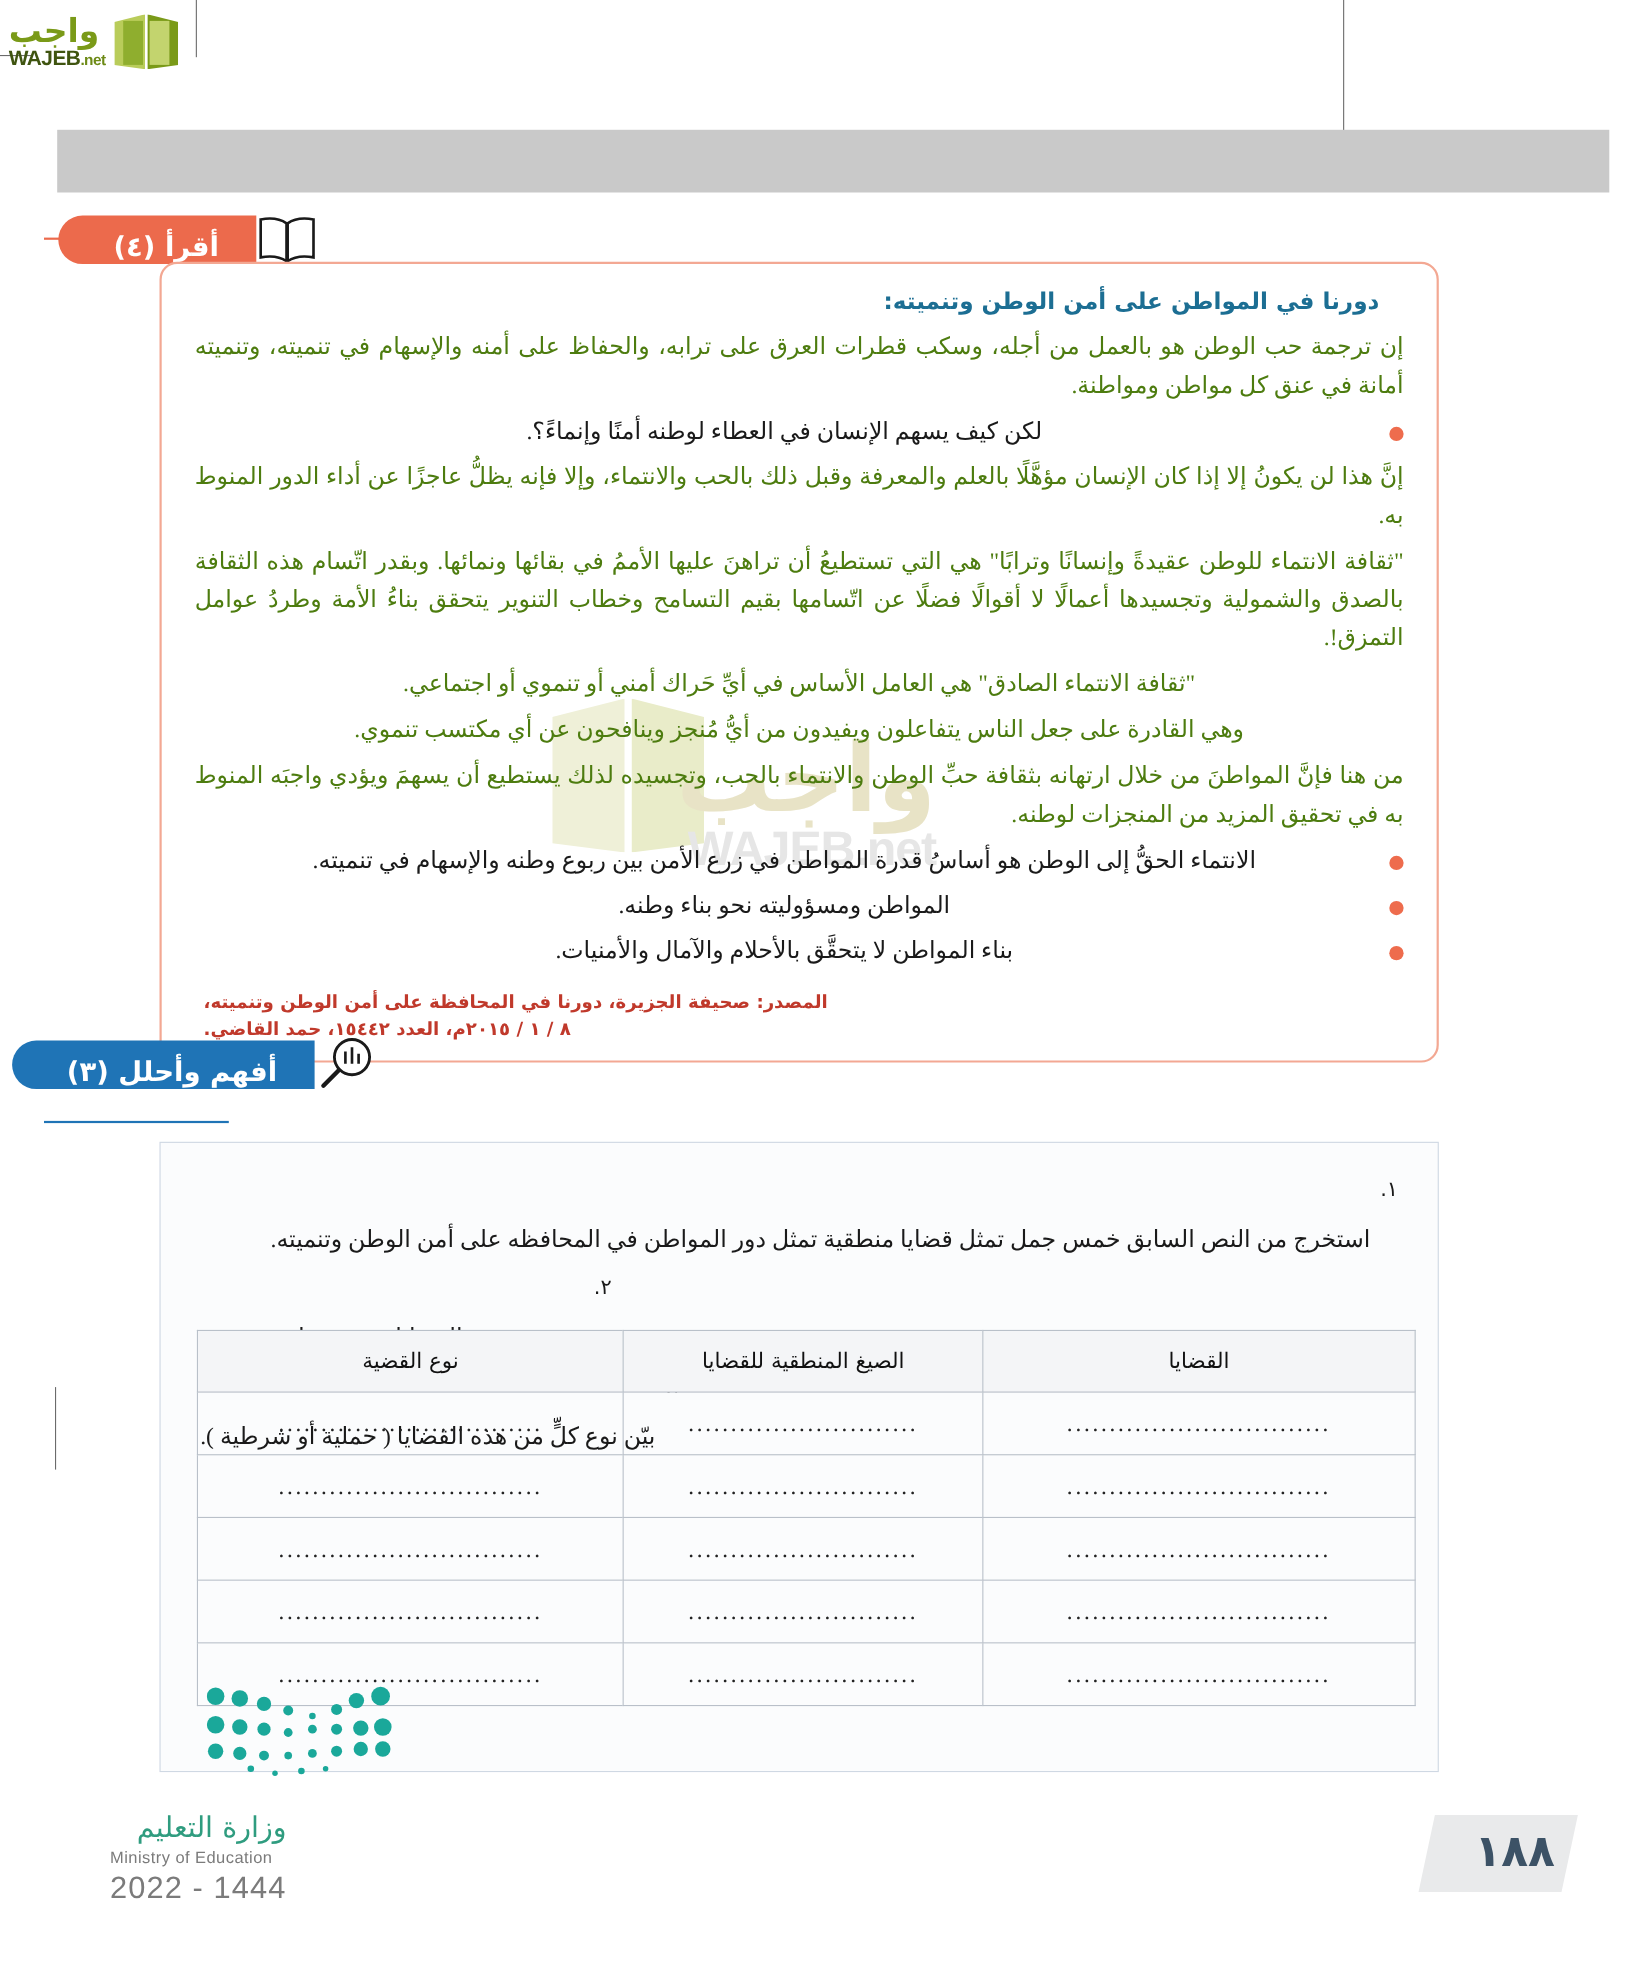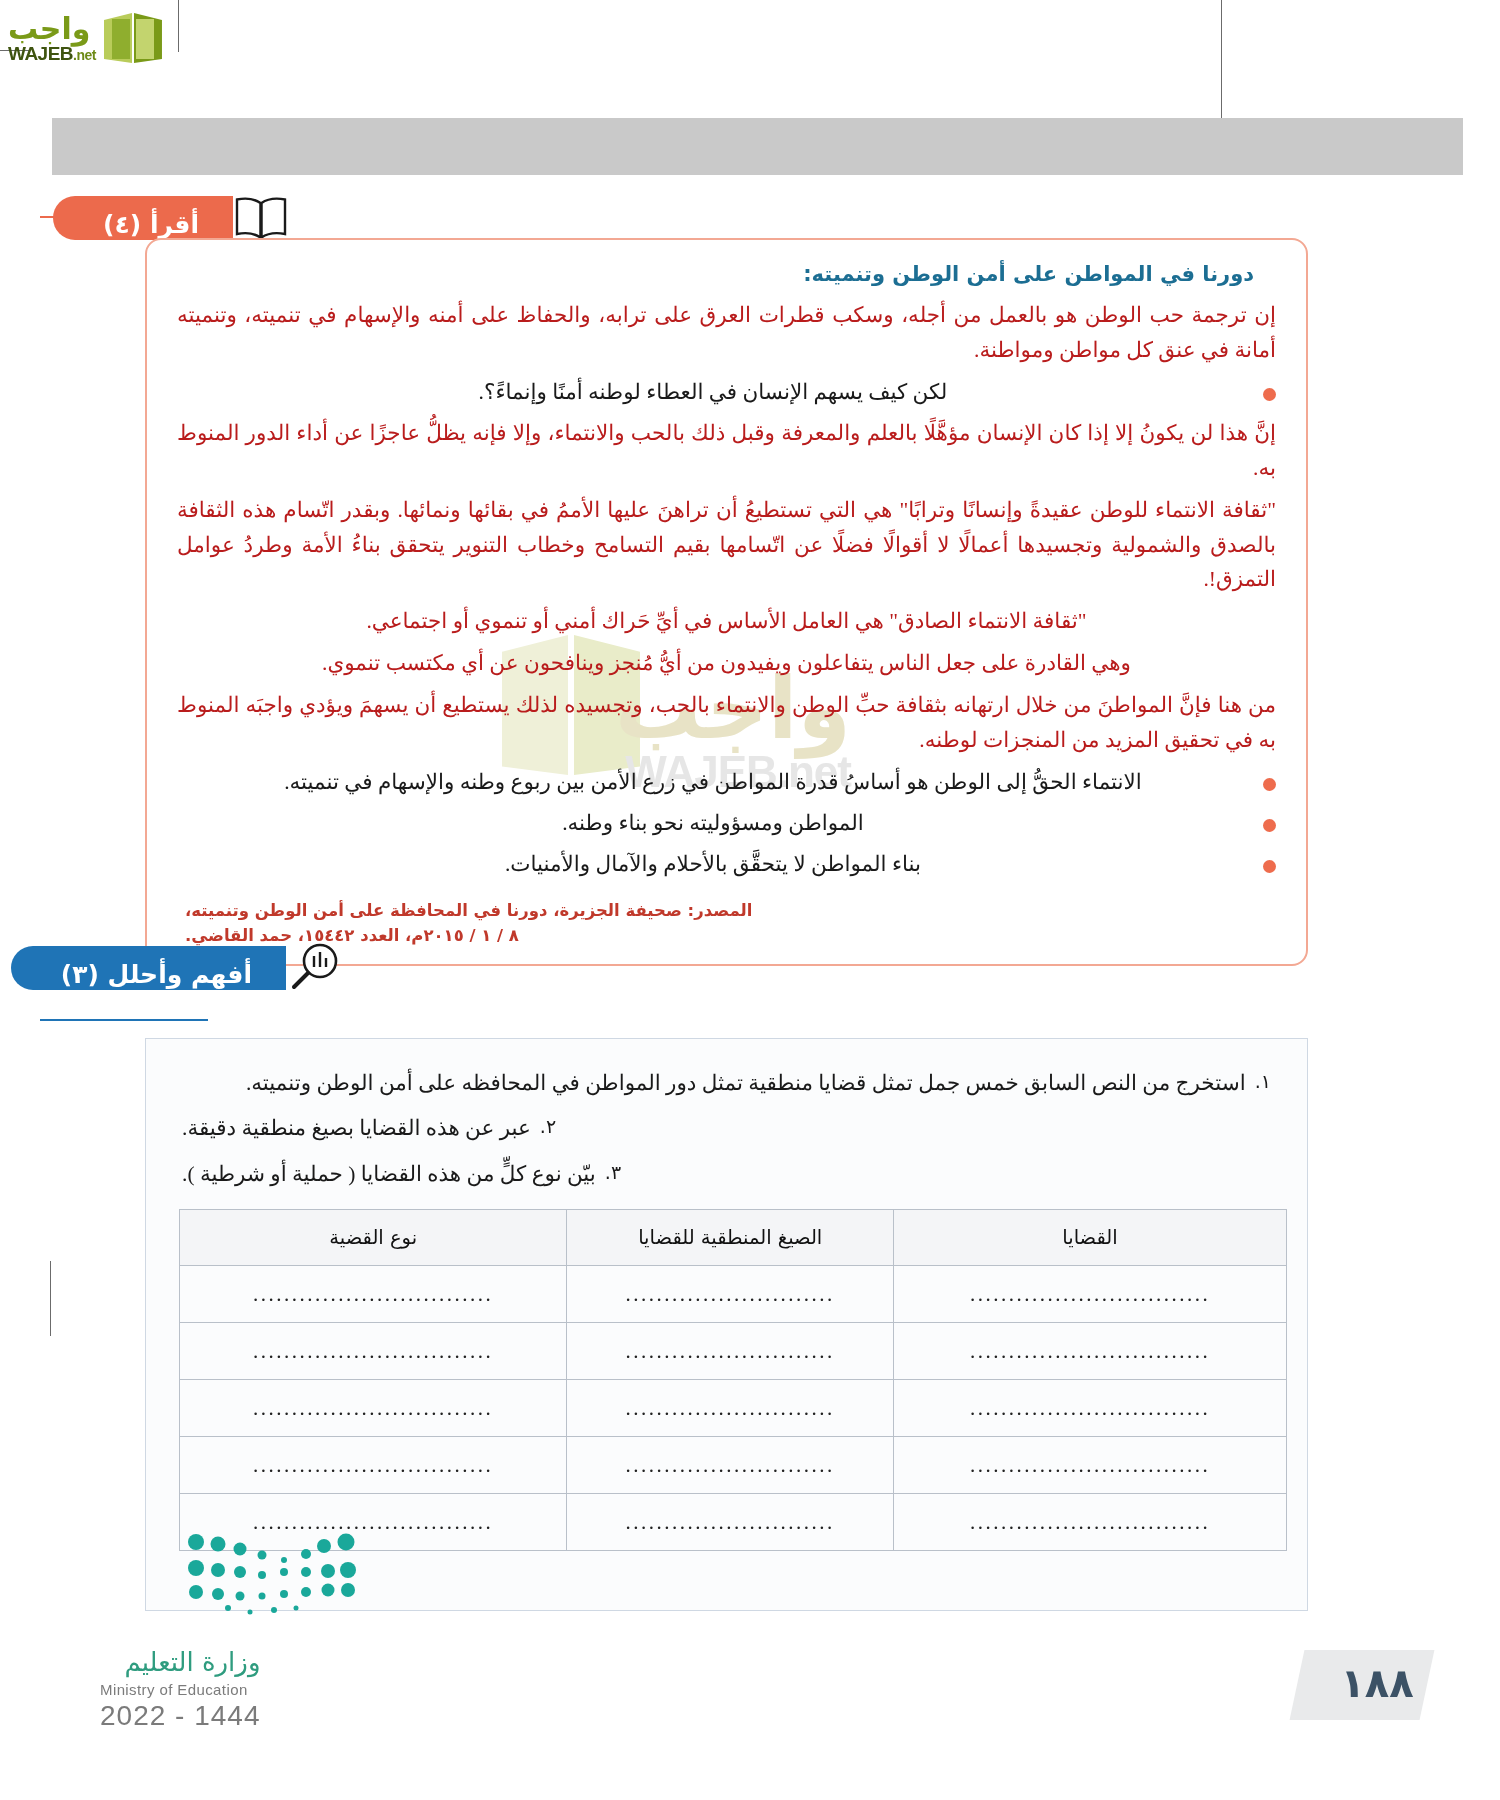--- a/index.html
+++ b/index.html
@@ -119,21 +119,21 @@
     font-weight: bold;
     font-size: 21px;
     text-align: right;
     padding-right: 22px;
     margin-bottom: 12px;
   }
 
   .para {
     font-size: 21.5px;
     line-height: 1.62;
-    color: #b91c1c;
+    color: #4d7c0f;
     text-align: justify;
     text-align-last: center;
     margin-bottom: 7px;
     font-family: "Liberation Serif", serif;
   }
   .para.center { text-align: center; }
   .para.just-right { text-align: justify; text-align-last: right; }
 
   .bullet-line {
     display: flex;
@@ -216,21 +216,21 @@
   }
   .q-item {
     display: flex; gap: 9px;
     font-size: 21.5px;
     color: #1a1a1a;
     line-height: 1.5;
     margin-bottom: 13px;
     justify-content: flex-end;
   }
   .q-num { flex: 0 0 auto; font-family:"DejaVu Sans", sans-serif; font-size: 19px; }
-  .q-text { flex: 0 1 auto; }
+  .q-text { flex: 0 1 auto; margin-top: 44px; }
   .q-item.q1 { justify-content: flex-start; }
 
   
   table.answers {
     position: absolute;
     top: 1209px; right: 213px;
     width: 1108px;
     border-collapse: collapse;
     direction: rtl;
     background: transparent;

